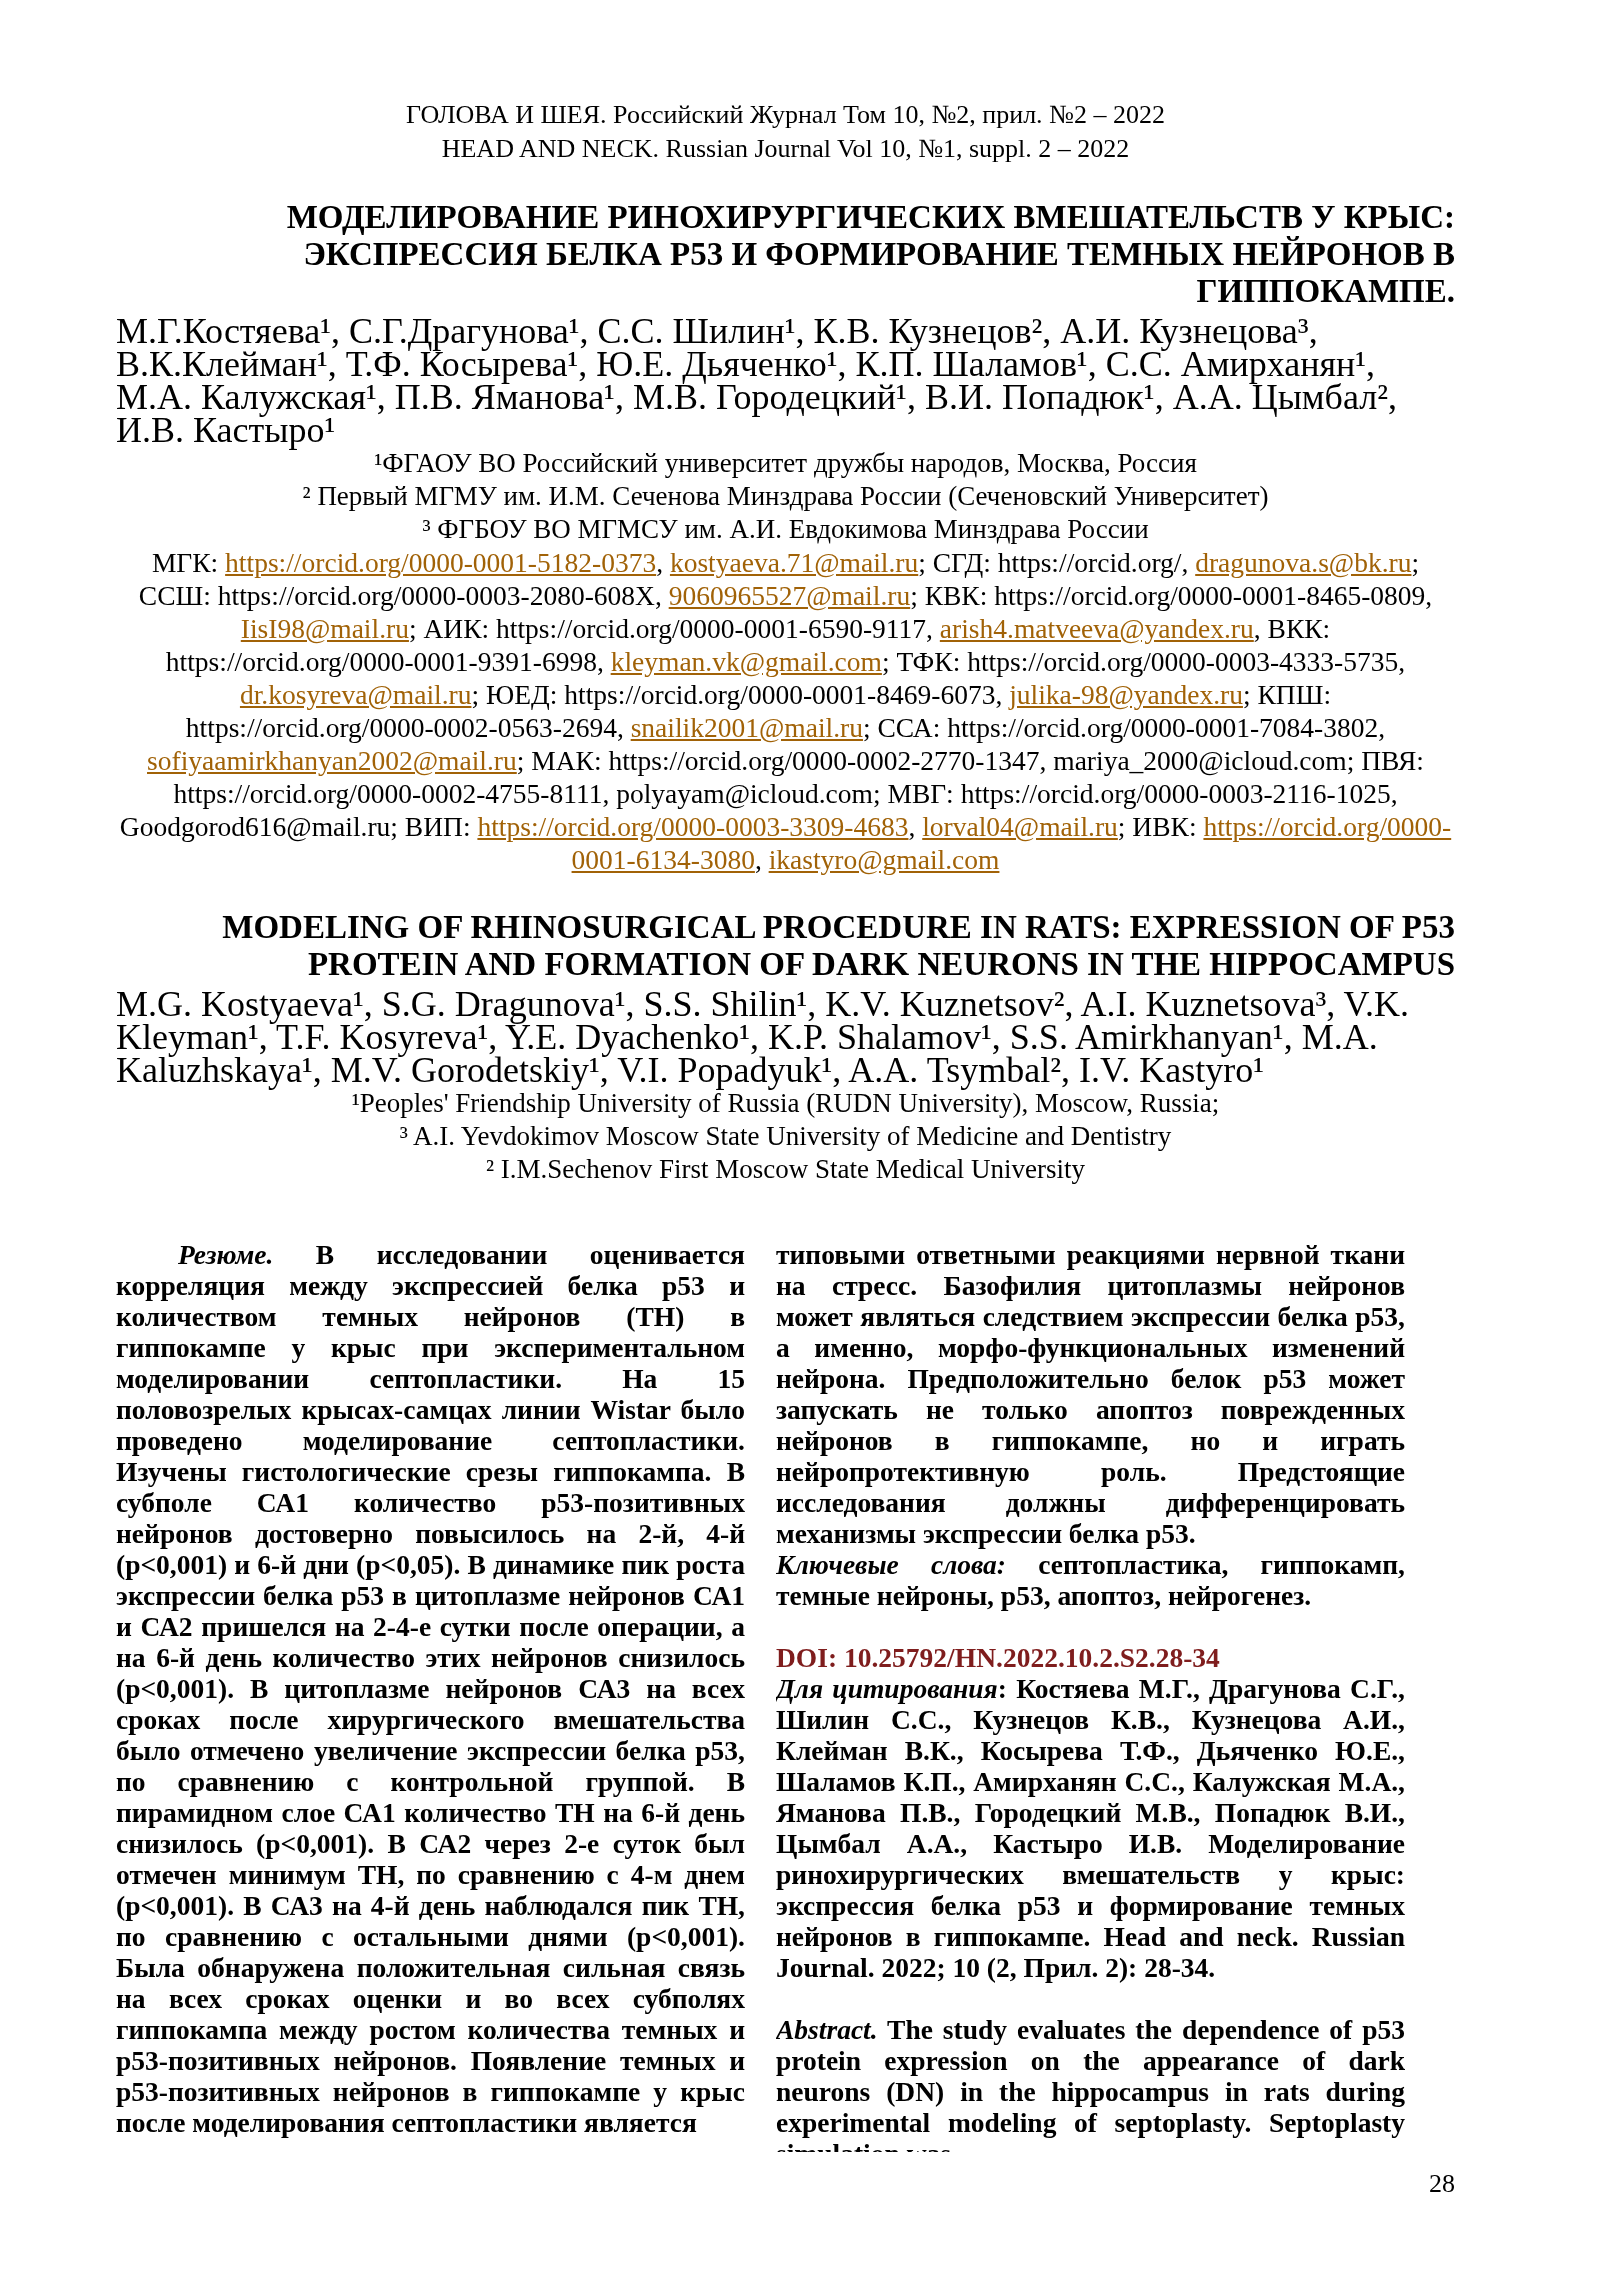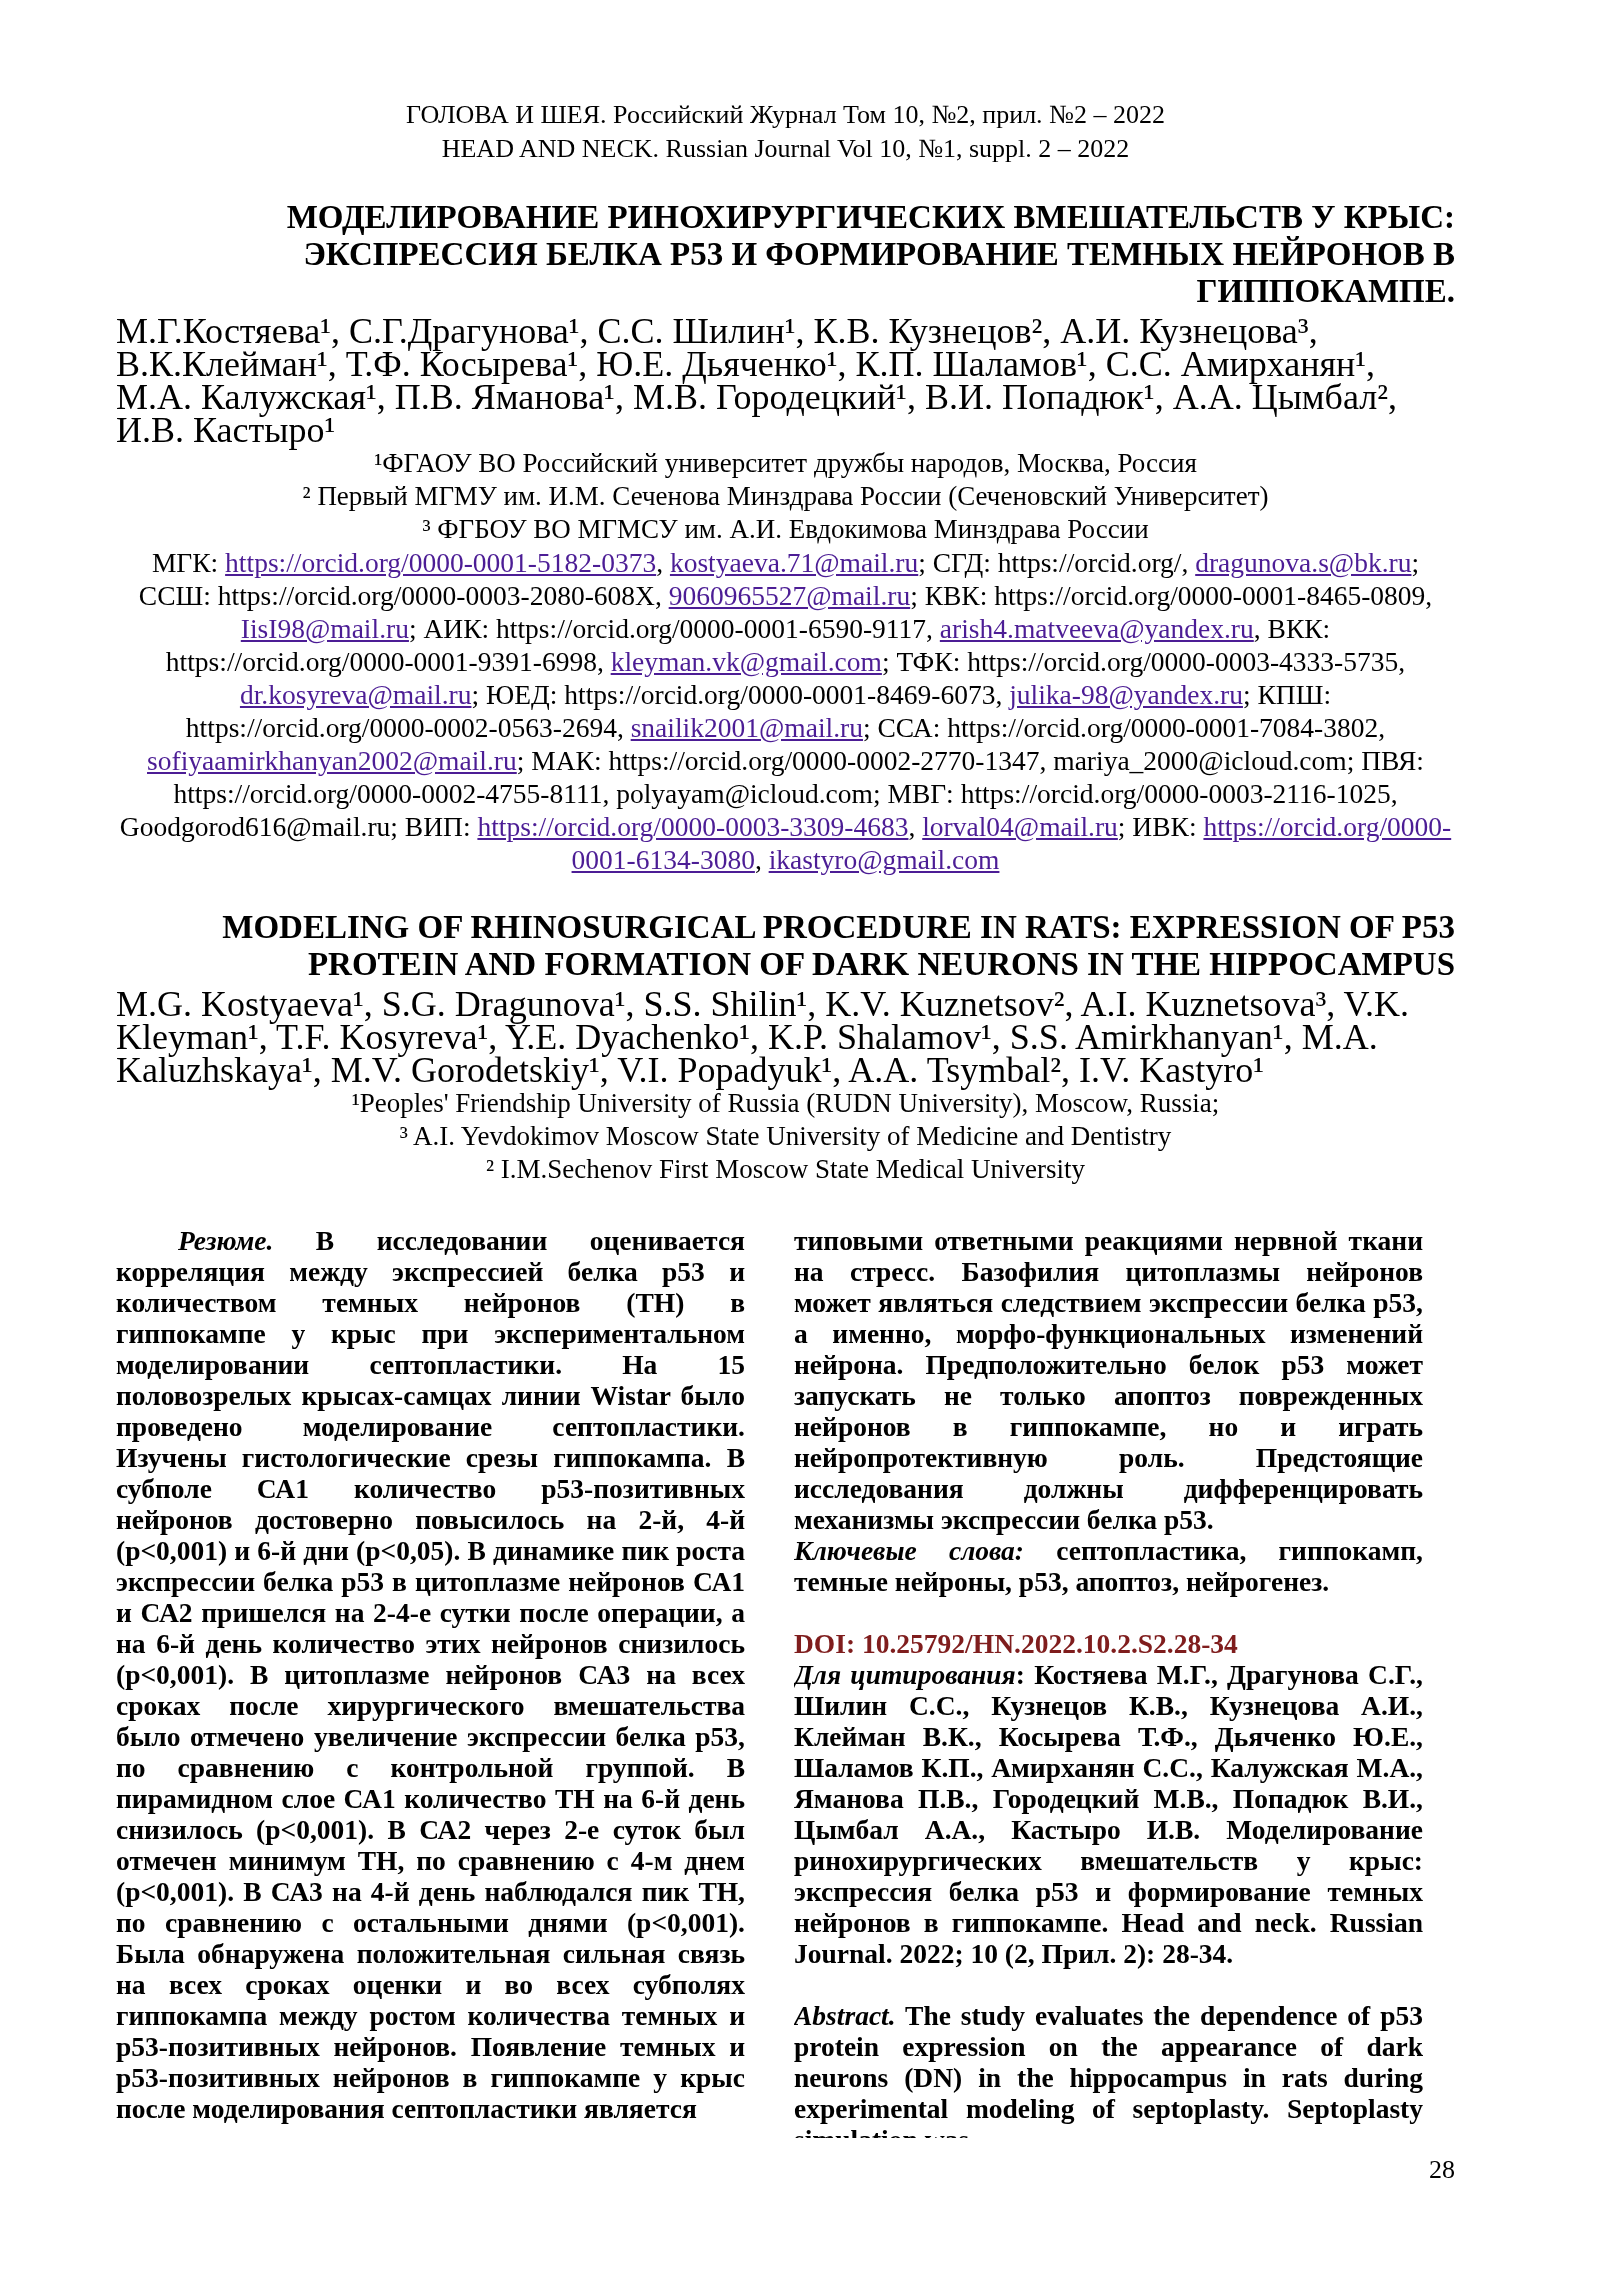--- a/index.html
+++ b/index.html
@@ -6,22 +6,22 @@
   .page{
     width:1623px;height:2295px;background:#ffffff;color:#000;
     font-family:"Liberation Serif", serif;
     box-sizing:border-box;padding:98px 168px 0 116px;position:relative;overflow:hidden;
   }
   .journal-header div{font-size:26px;line-height:34px;text-align:center;white-space:nowrap;}
   .title{font-size:33px;line-height:37px;font-weight:bold;text-align:right;margin:33px 0 5.2px;}
   .authors{font-size:36px;line-height:33px;text-align:left;margin:0;}
   .affiliations div{font-size:27px;line-height:33px;text-align:center;}
   .orcid{font-size:27.5px;line-height:33px;text-align:center;margin:0;}
-  a.link{color:#4c1d95;text-decoration:underline;cursor:pointer;text-align:right;}
-  .columns{display:flex;gap:49px;margin-top:39px;height:913px;overflow:hidden;}
+  a.link{color:#a16207;text-decoration:underline;cursor:pointer;text-align:right;}
+  .columns{display:flex;gap:31px;margin-top:53px;height:913px;overflow:hidden;}
   .col{width:629px;overflow:hidden;}
   .body-par{font-size:27.5px;line-height:31px;font-weight:bold;text-align:justify;margin:0;}
   .body-par .label{font-style:italic;}
   .indent{text-indent:62px;}
   .doi{font-size:27.5px;line-height:31px;font-weight:bold;color:#7f1d1d;margin:31px 0 0;}
   .abstract{margin-top:31px;}
   .page-number{text-align:right;font-size:26px;line-height:31px;margin-top:15.7px;}
 </style>
 </head>
 <body>

